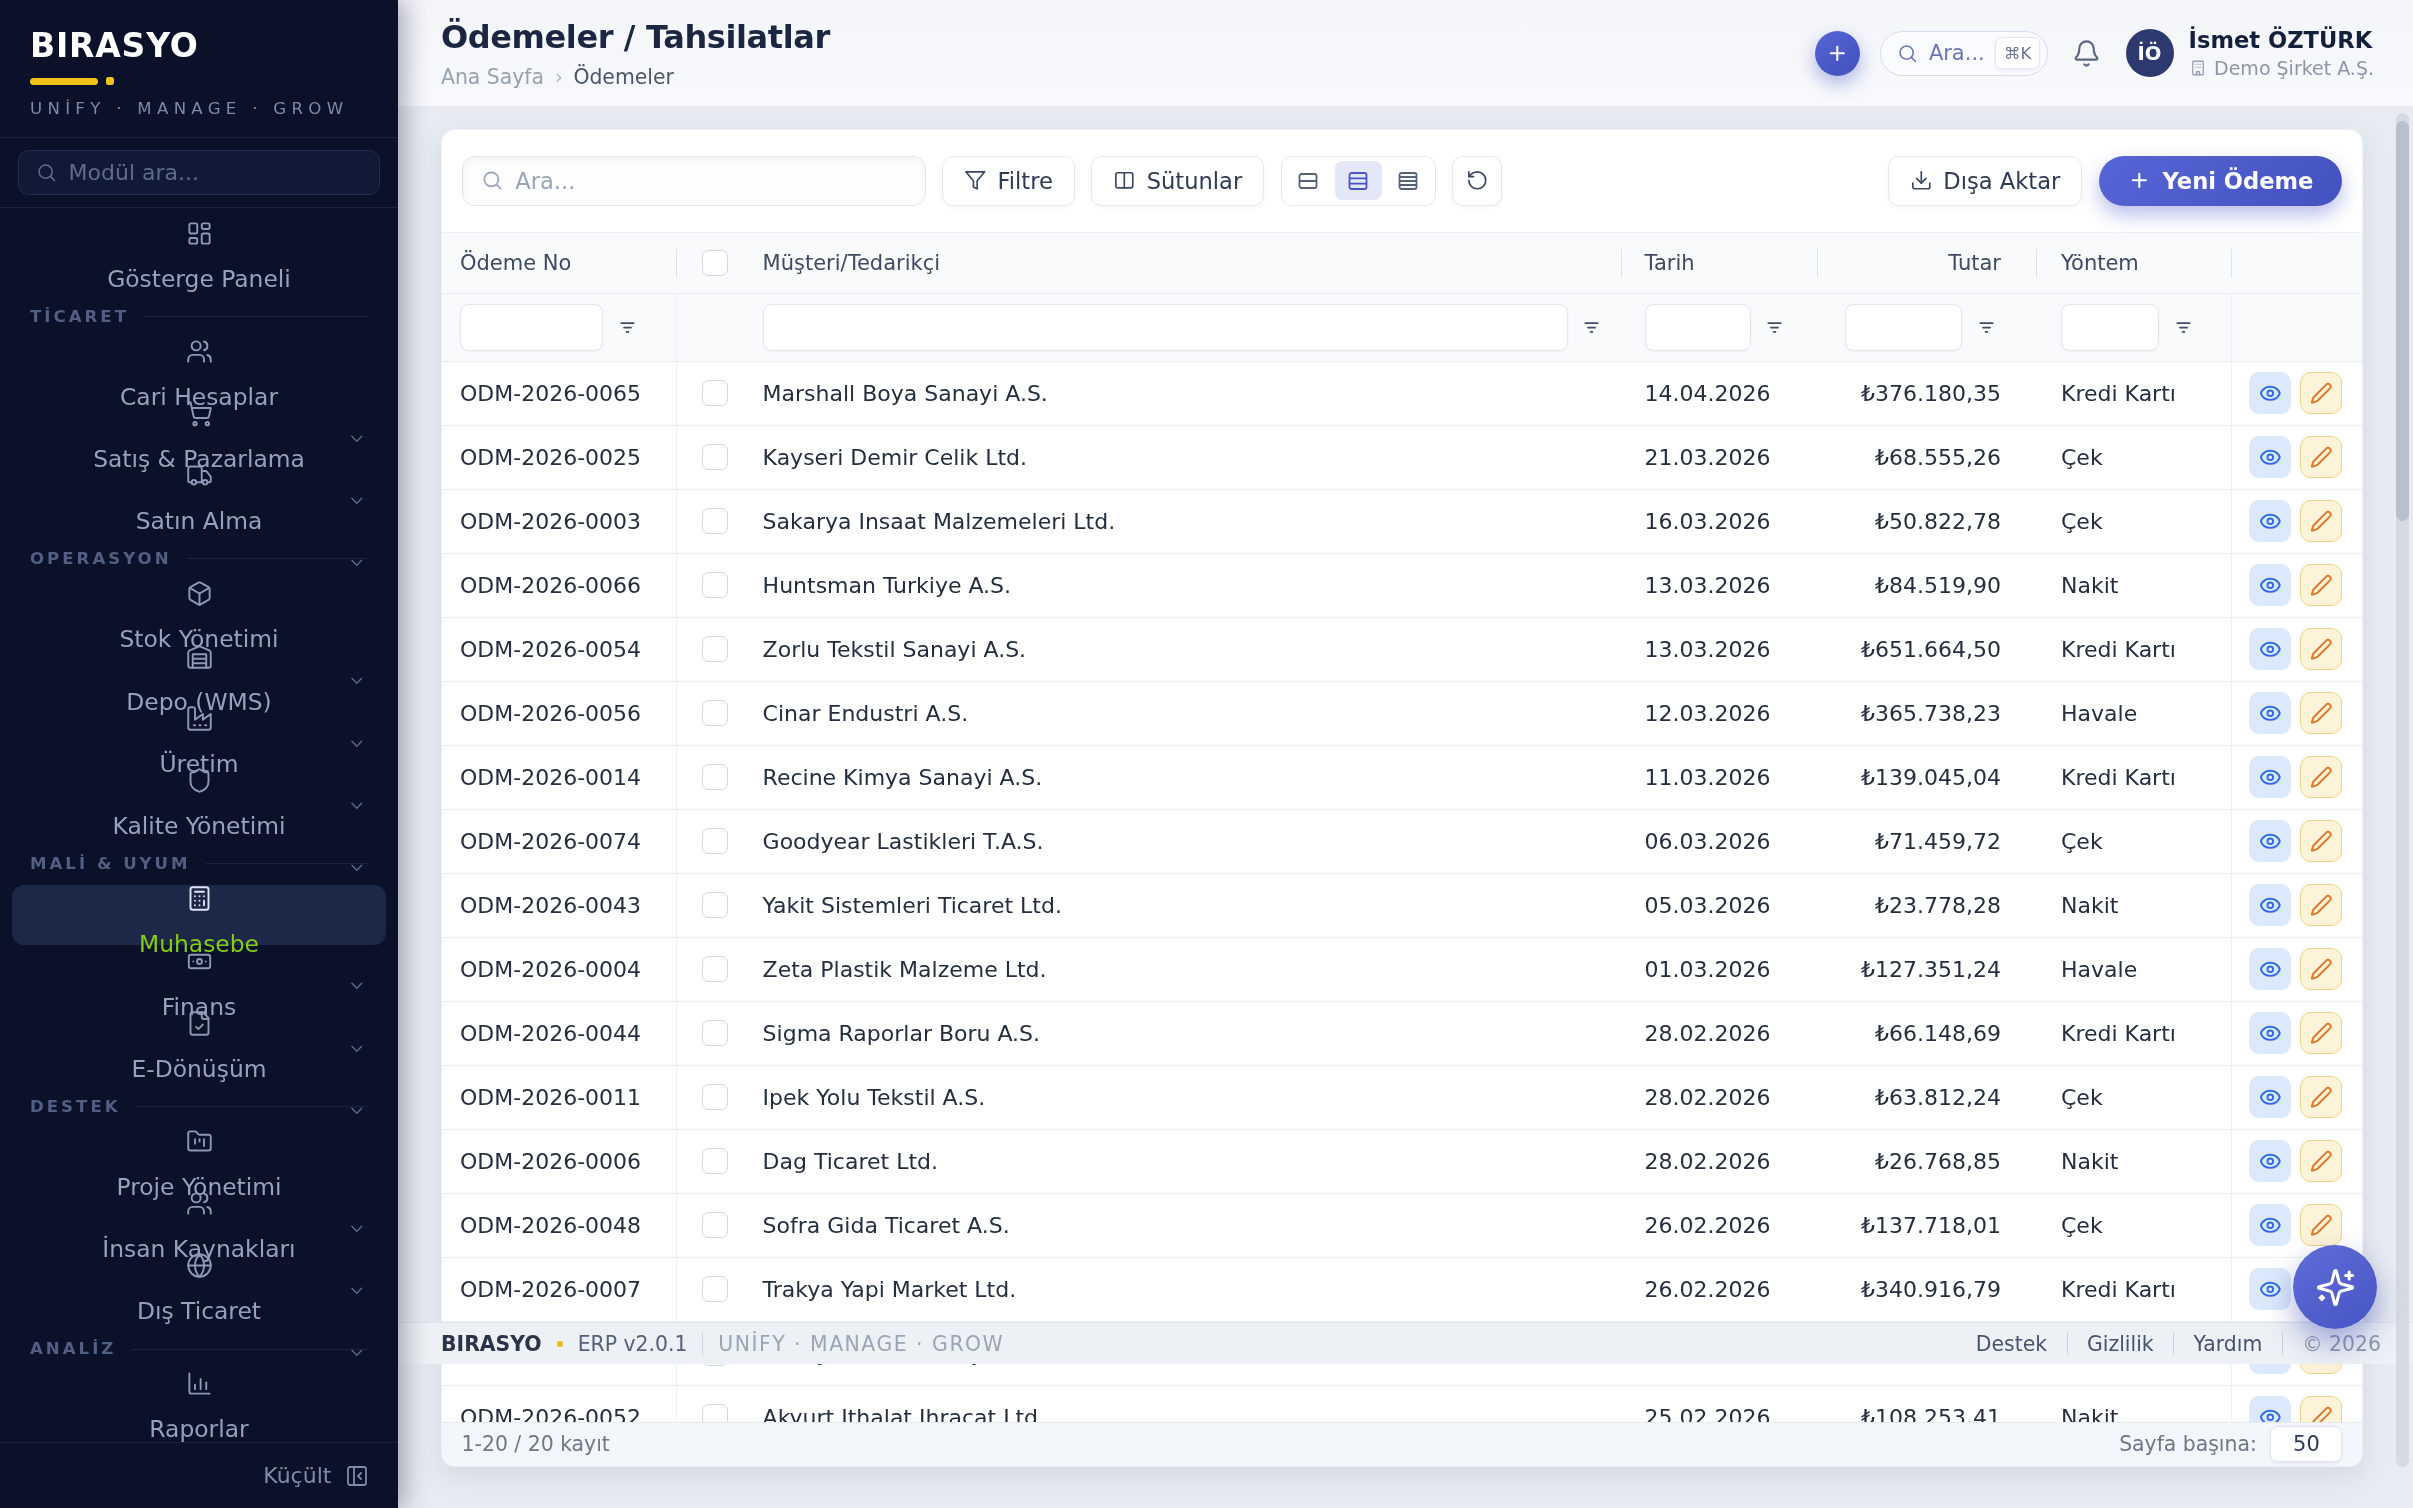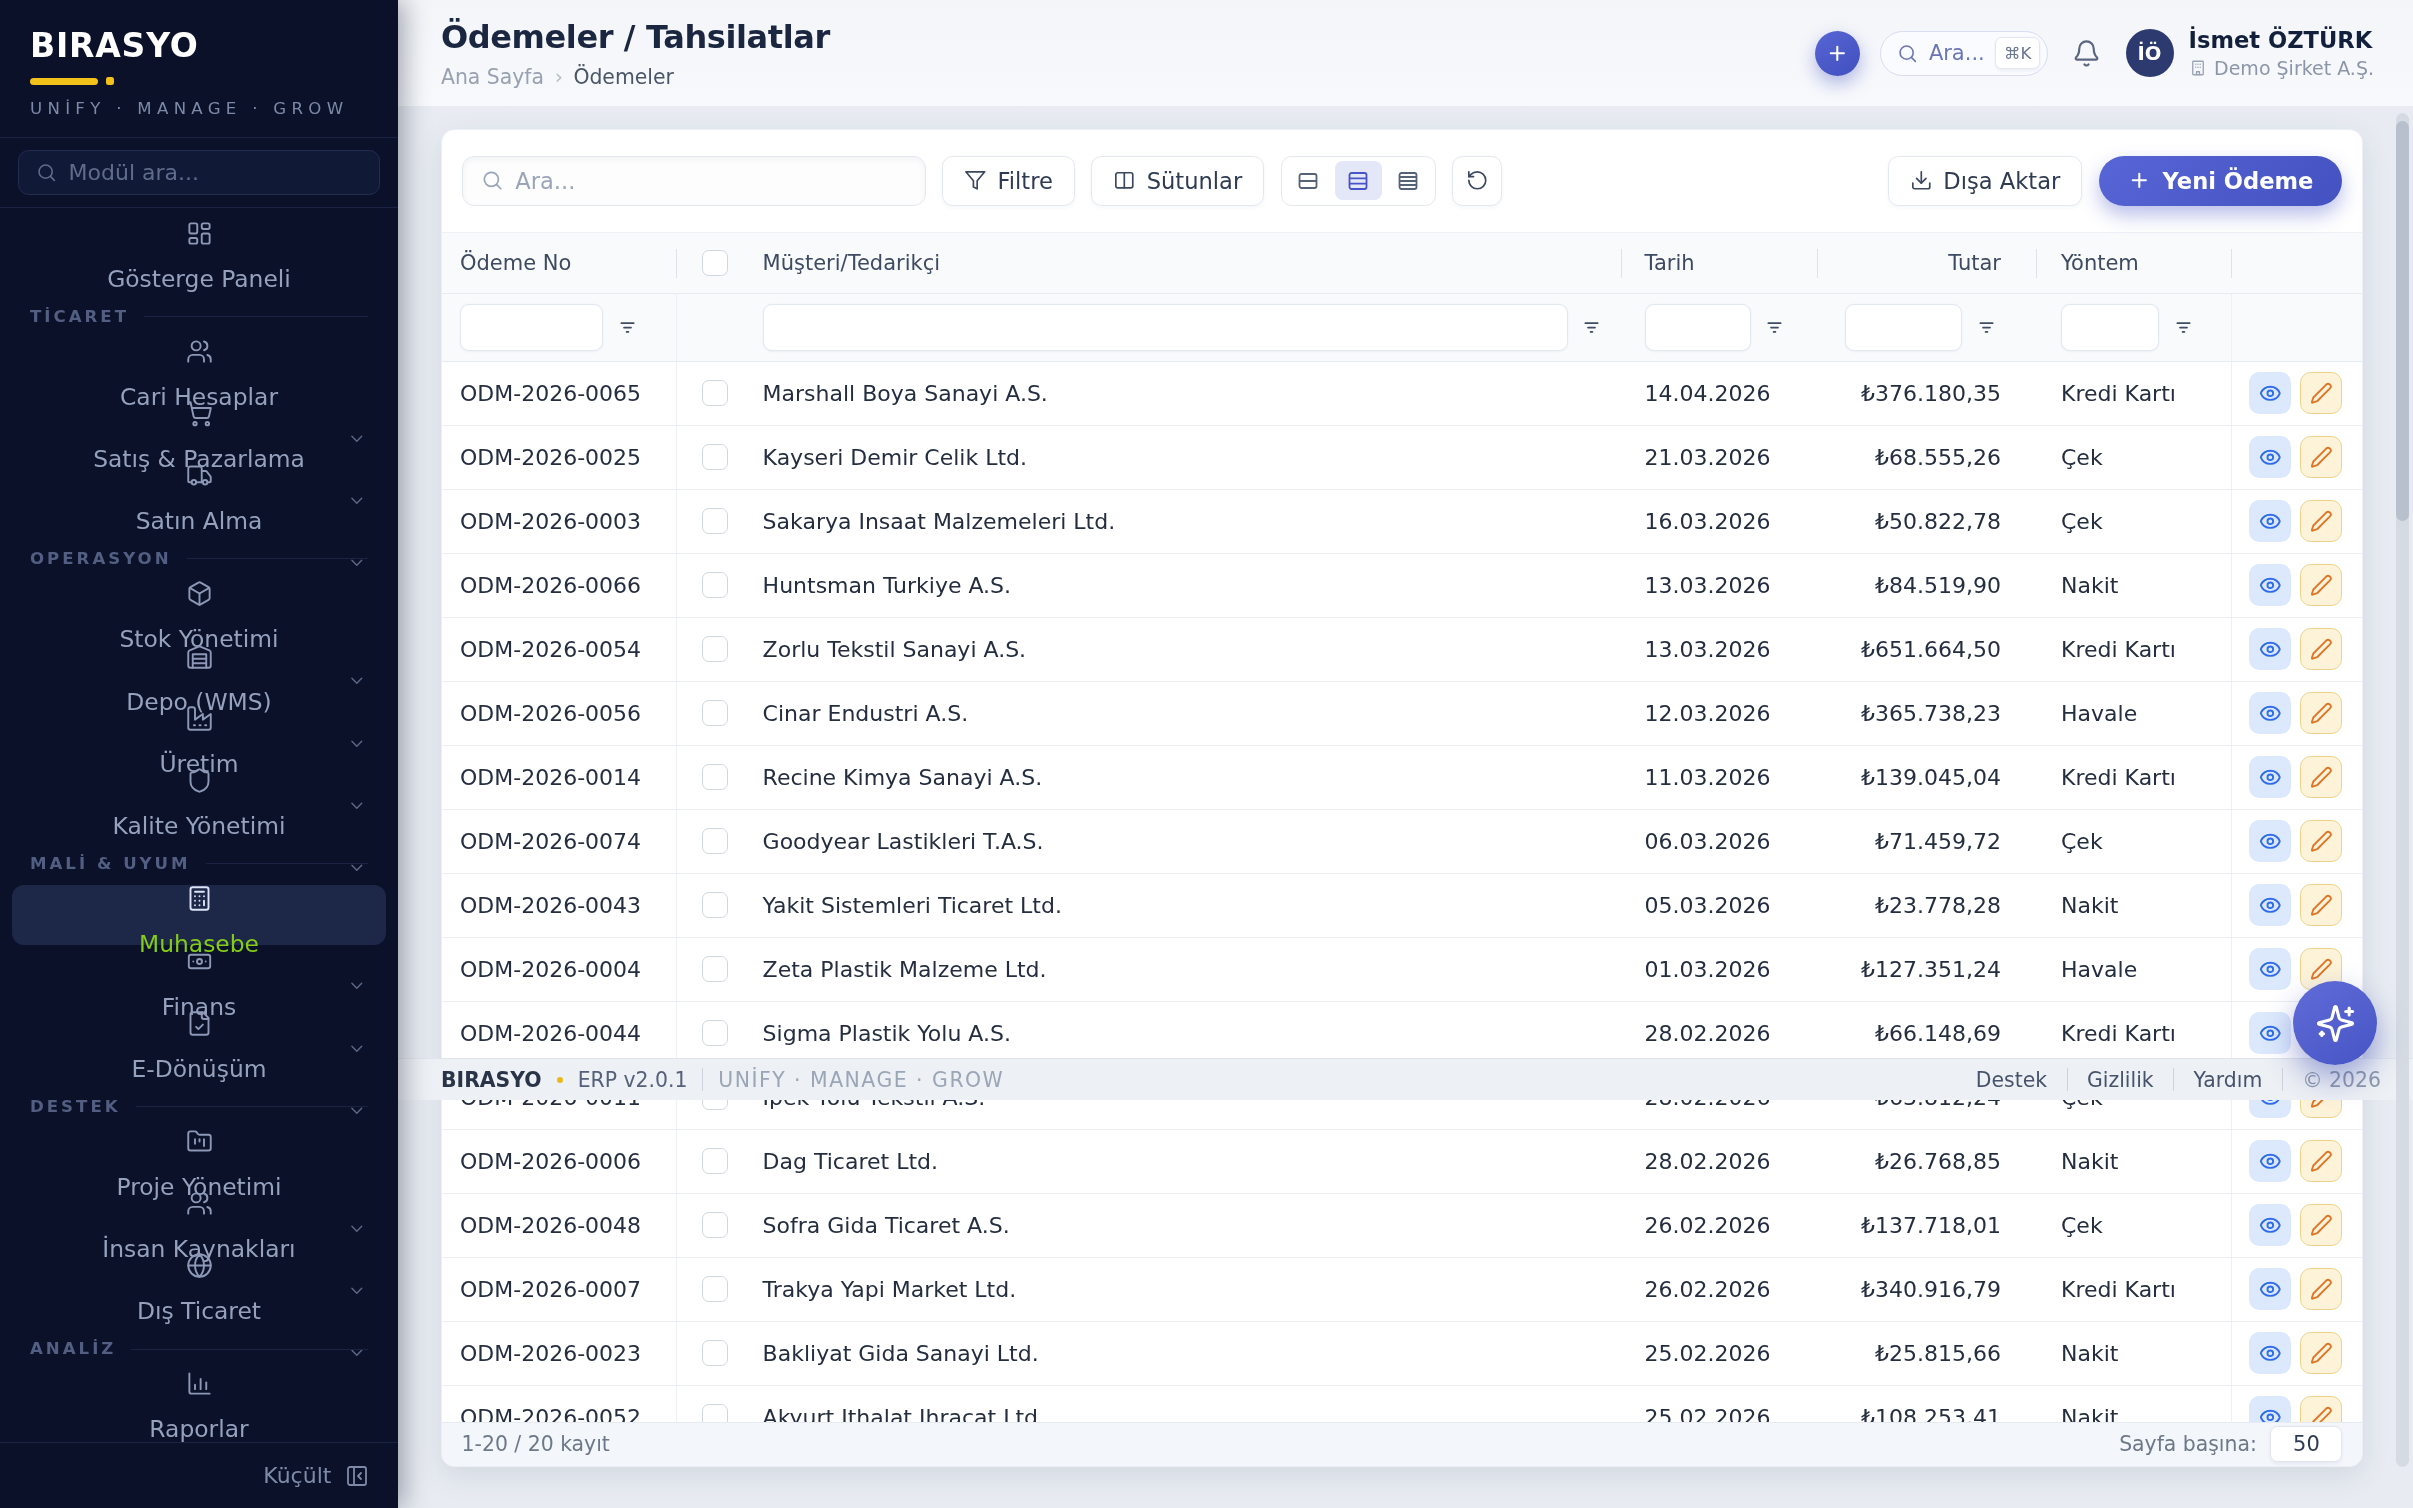--- a/index.html
+++ b/index.html
@@ -34,21 +34,21 @@
   .nav-item .nav-icn svg { width: 27px; height: 27px; }
   .nav-item .chev { margin-left: auto; color: #5e6a88; }
   .nav-item .chev svg { width: 19.6px; height: 19.6px; }
   .nav-item.active { background: #1d2848; color: #84cc16; }
   .nav-item.active .nav-icn { color: #dde4f5; }
   .sidebar-bottom { height: 66px; border-top: 0.8px solid #1b2342; display: flex; align-items: center;
                     justify-content: flex-end; gap: 13.6px; padding: 0 29px; color: #7e8aa8; font-size: 22px; }
   .sidebar-bottom svg { width: 24px; height: 24px; color: #7e8aa8; }
 
   
-  .main { margin-left: 398px; height: 1100px; position: relative; display: flex; flex-direction: column; }
+  .main { margin-left: 398px; height: 1364px; position: relative; display: flex; flex-direction: column; }
   .topbar { height: 106px; background: linear-gradient(180deg, #f3f5f9, #f7f9fc);
             display: flex; align-items: center; padding: 0 39px 0 43px; gap: 19.6px; flex: none; }
   .title-wrap h1 { font-size: 32px; font-weight: 700; color: #1b2740; letter-spacing: -0.4px; }
   .breadcrumb { margin-top: 9px; font-size: 20.4px; display: flex; gap: 10.6px; align-items: center; }
   .breadcrumb .bc-home { color: #98a1b0; text-align: center; }
   .breadcrumb .bc-sep { color: #b6bec9; }
   .breadcrumb .bc-current { color: #4a5568; }
   .topbar-spacer { flex: 1; }
   .plus-btn { width: 45px; height: 45px; border-radius: 50%; border: none; cursor: pointer;
               background: linear-gradient(145deg, #5865d4, #4150bf); color: #fff;
@@ -911,21 +911,21 @@
                   </svg>
                 </span>
               </button>
             </div>
           </div>
           <div class="trow drow">
             <div class="dcell cell-no c1b">ODM-2026-0044</div>
             <div class="dcell cell-check">
               <span class="checkbox"></span>
             </div>
-            <div class="dcell cell-customer">Sigma Plastik Yolu A.S.</div>
+            <div class="dcell cell-customer">Sigma Raporlar Boru A.S.</div>
             <div class="dcell cell-date">28.02.2026</div>
             <div class="dcell cell-amount">₺66.148,69</div>
             <div class="dcell cell-method c6b">Kredi Kartı</div>
             <div class="dcell cell-actions">
               <button class="icon-btn btn-view">
                 <span>
                   <svg viewBox="0 0 24 24" fill="none" stroke="currentColor" stroke-width="2" stroke-linecap="round" stroke-linejoin="round">
                     <path d="M2.06 12.35a1 1 0 0 1 0-.7 10.75 10.75 0 0 1 19.88 0 1 1 0 0 1 0 .7 10.75 10.75 0 0 1-19.88 0"></path>
                     <circle cx="12" cy="12" r="3"></circle>
                   </svg>

